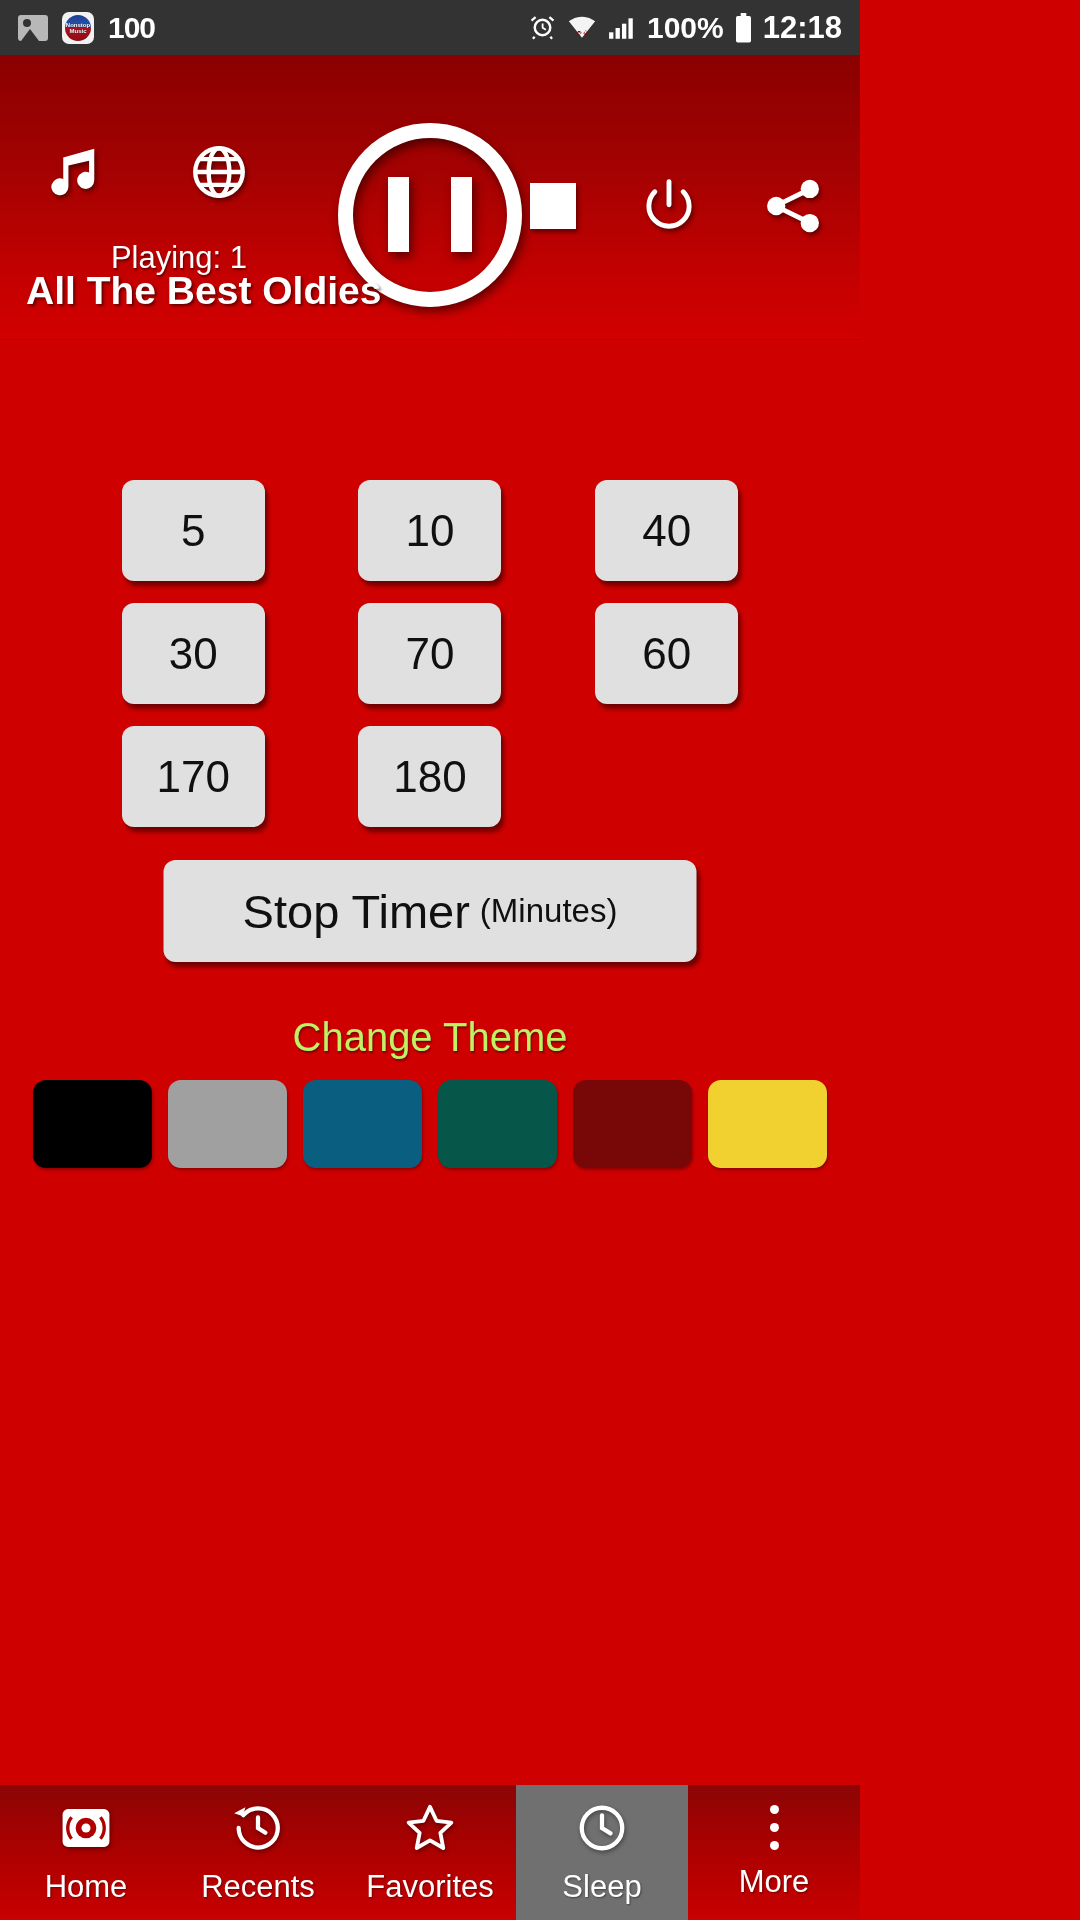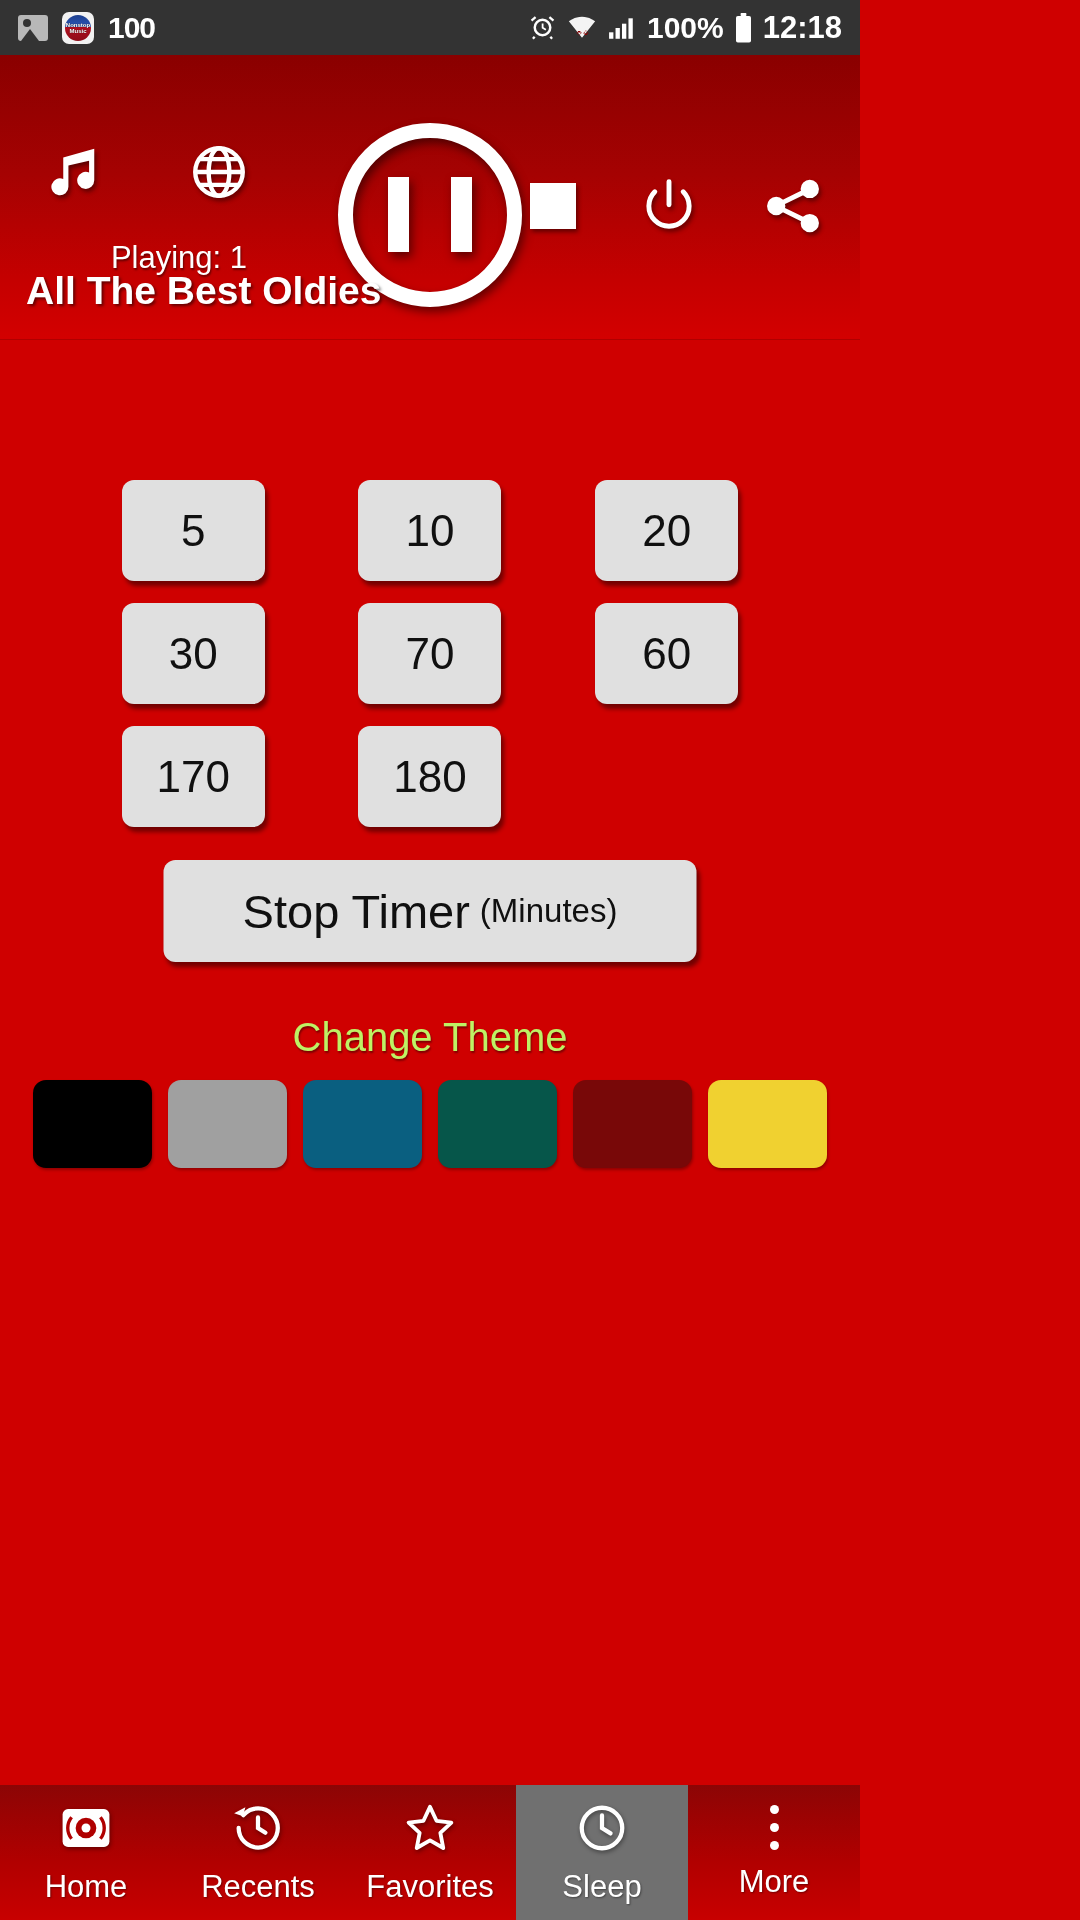--- a/index.html
+++ b/index.html
@@ -238,21 +238,21 @@
     </div>
 
     <div class="station-title">All The Best Oldies</div>
   </div>
 
   <div class="main">
 
     <div class="timer-grid">
       <button class="tbtn">5</button>
       <button class="tbtn">10</button>
-      <button class="tbtn">20</button>
+      <button class="tbtn">40</button>
       <button class="tbtn">30</button>
       <button class="tbtn">70</button>
       <button class="tbtn">60</button>
       <button class="tbtn">170</button>
       <button class="tbtn">180</button>
     </div>
 
     <button class="stop-timer-btn">
       <span class="big">Stop Timer</span>
       <span class="small">(Minutes)</span>

